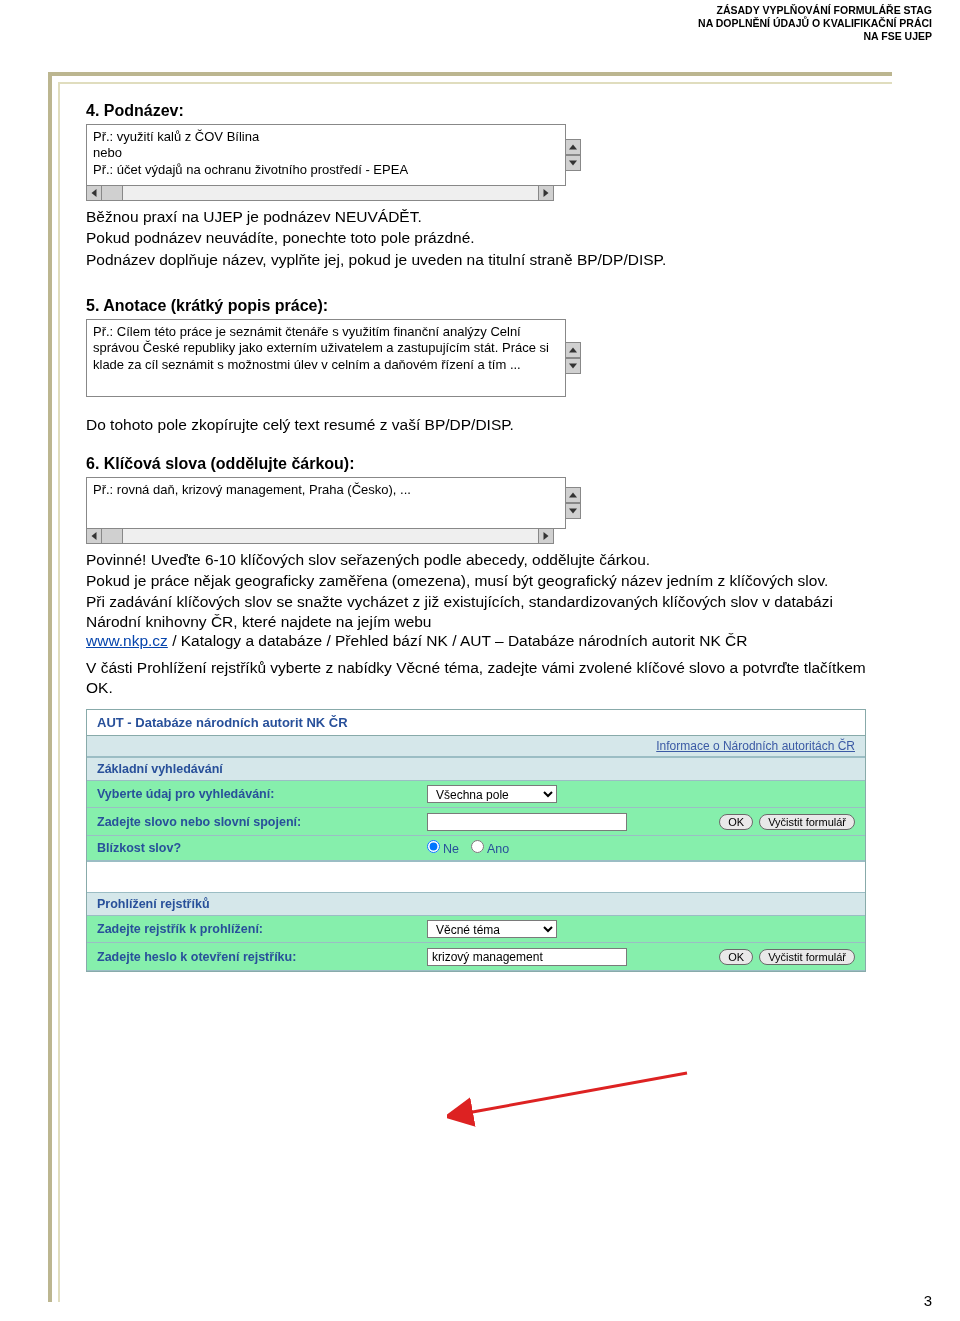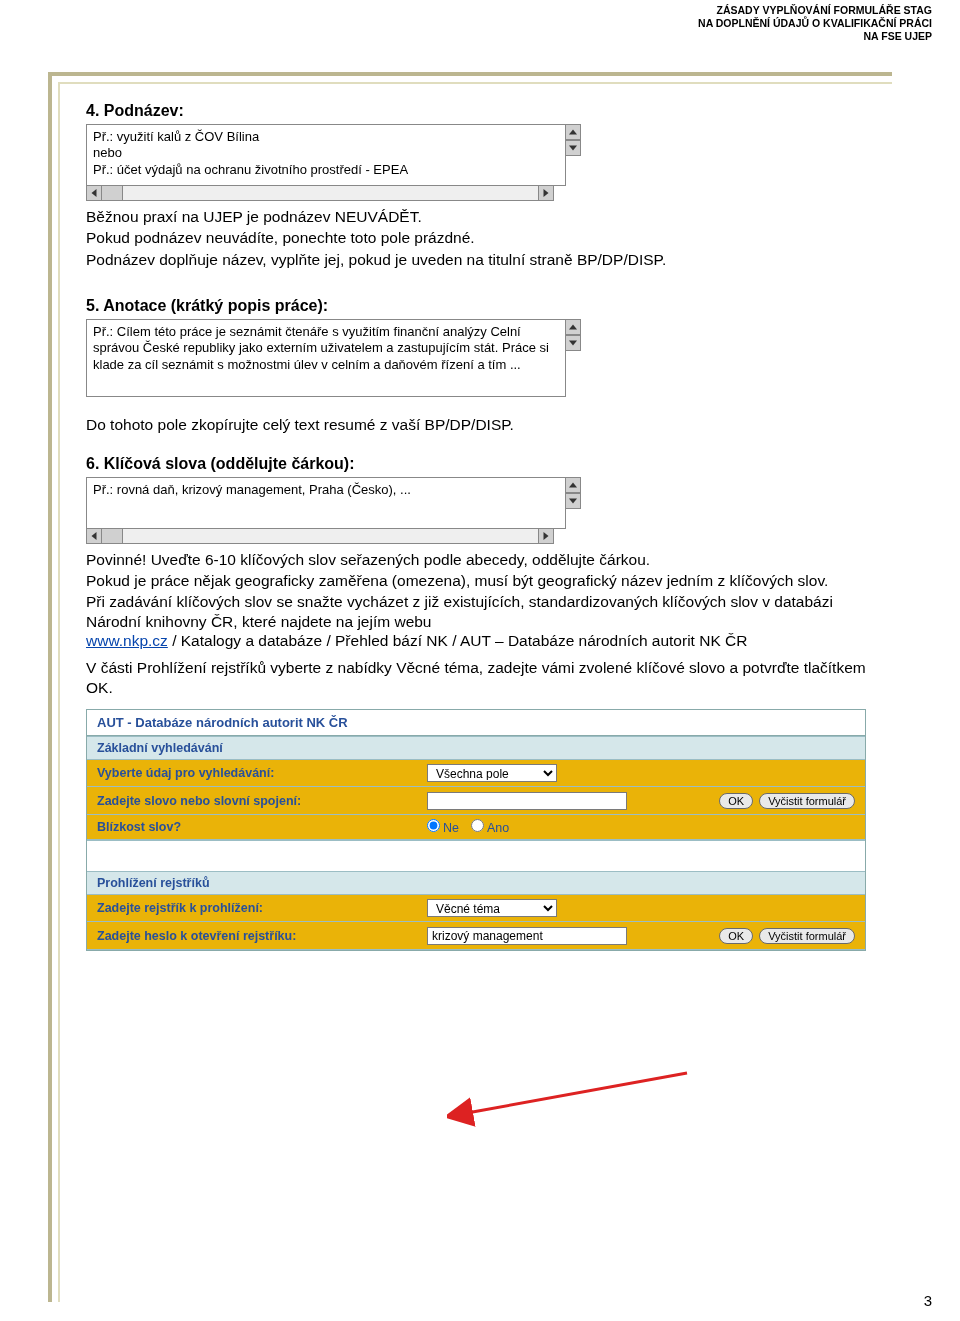--- a/index.html
+++ b/index.html
@@ -12,21 +12,21 @@
     box-shadow:inset 6px 6px 0 #fff, inset 8px 8px 0 #E0DDBE;
     min-height:1160px}
   .section-title{font-size:16px;font-weight:bold;margin:0 0 4px 0}
   .txt{font-size:15.5px;line-height:1.25;margin:0 0 2px 0}
   .textbox{
     display:inline-block;vertical-align:top;
     width:466px;border:1px solid #888;
     padding:4px 6px 2px 6px;font-size:13px;line-height:1.25;
     background:#fff;min-height:54px;
     white-space:pre-wrap}
-  .textbox-wrap{display:flex;align-items:flex-start}
+  .textbox-wrap{display:flex;align-items:center}
   .textbox-tall{min-height:70px}
   .textbox-short{min-height:44px}
   .vscroll{width:14px;border:1px solid #888;border-left:none;background:#e4e4e4;
     display:flex;flex-direction:column}
   .vscroll .arr{height:14px;background:#d0d0d0;border-bottom:1px solid #888;position:relative;cursor:pointer}
   .vscroll .arr:last-child{border-bottom:none;border-top:1px solid #888}
   .vscroll .track{flex:1;background:#efefef}
   .vscroll .arr::after{content:"";position:absolute;left:50%;top:50%;transform:translate(-50%,-50%);
     border-left:4px solid transparent;border-right:4px solid transparent}
   .vscroll .arr.up::after{border-bottom:5px solid #333}
@@ -44,21 +44,21 @@
   .gap-s{height:6px}.gap-m{height:18px}.gap-l{height:26px}
   a.link{color:#0645AD;text-decoration:underline}
   
   .aut{border:1px solid #8aa;margin-top:12px}
   .aut .title{background:#fff;border-bottom:1px solid #8aa;padding:5px 10px;font-weight:bold;color:#28509a;font-size:13px}
   .aut .toprow{background:#d5e7ea;display:flex;justify-content:space-between;align-items:center;
     padding:3px 10px;border-bottom:1px solid #9bbdc4}
   .aut .info-link{color:#3b5aa5;text-decoration:underline;font-size:12px}
   .aut .section{background:#d5e7ea;padding:4px 10px;font-weight:bold;color:#28509a;font-size:12.5px;
     border-top:1px solid #9bbdc4;border-bottom:1px solid #9bbdc4}
-  .aut .row{display:flex;align-items:center;background:#eab308;border-bottom:1px solid #9bbdc4;padding:4px 10px}
+  .aut .row{display:flex;align-items:center;background:#86efac;border-bottom:1px solid #9bbdc4;padding:4px 10px}
   .aut .row .lbl{flex:0 0 330px;font-weight:bold;font-size:12.5px;color:#28509a}
   .aut .row .ctrl{flex:0 0 220px}
   .aut .row .btns{margin-left:auto;display:flex;gap:6px}
   .aut select,.aut input[type=text]{font-size:12px;padding:1px 4px;border:1px solid #7a7a7a;background:#fff;height:18px;box-sizing:border-box}
   .aut select{width:130px}
   .aut input[type=text]{width:200px}
   .aut .btn{font-size:11px;padding:1px 8px;border:1px solid #6a6a6a;background:#e9e9e9;cursor:pointer;border-radius:8px}
   .aut .radio{display:flex;gap:12px;font-size:12.5px;color:#28509a;align-items:center}
   .aut .radio input{margin:0 3px 0 0}
   .arrow-note{position:relative}
@@ -138,20 +138,24 @@
     <p class="txt">Pokud je práce nějak geograficky zaměřena (omezena), musí být geografický název jedním z klíčových slov.</p>
     <p class="txt">
       <span>Při zadávání klíčových slov se snažte vycházet z již existujících, standardizovaných klíčových slov v databázi Národní knihovny ČR, které najdete na jejím webu</span><br>
       <a class="link" href="#">www.nkp.cz</a><span> / Katalogy a databáze / Přehled bází NK / AUT – Databáze národních autorit NK ČR</span>
     </p>
     <div class="gap-s"></div>
     <p class="txt">V části Prohlížení rejstříků vyberte z nabídky Věcné téma, zadejte vámi zvolené klíčové slovo a potvrďte tlačítkem OK.</p>
 
     <div class="aut arrow-note">
       <div class="title">AUT - Databáze národních autorit NK ČR</div>
+      <div class="toprow">
+        <span></span>
+        <a href="#" class="info-link">Informace o Národních autoritách ČR</a>
+      </div>
       <div class="section">Základní vyhledávání</div>
       <div class="row">
         <div class="lbl">Vyberte údaj pro vyhledávání:</div>
         <div class="ctrl"><select><option>Všechna pole</option></select></div>
       </div>
       <div class="row">
         <div class="lbl">Zadejte slovo nebo slovní spojení:</div>
         <div class="ctrl"><input type="text" value="" style=""></div>
         <div class="btns">
           <button class="btn">OK</button>

